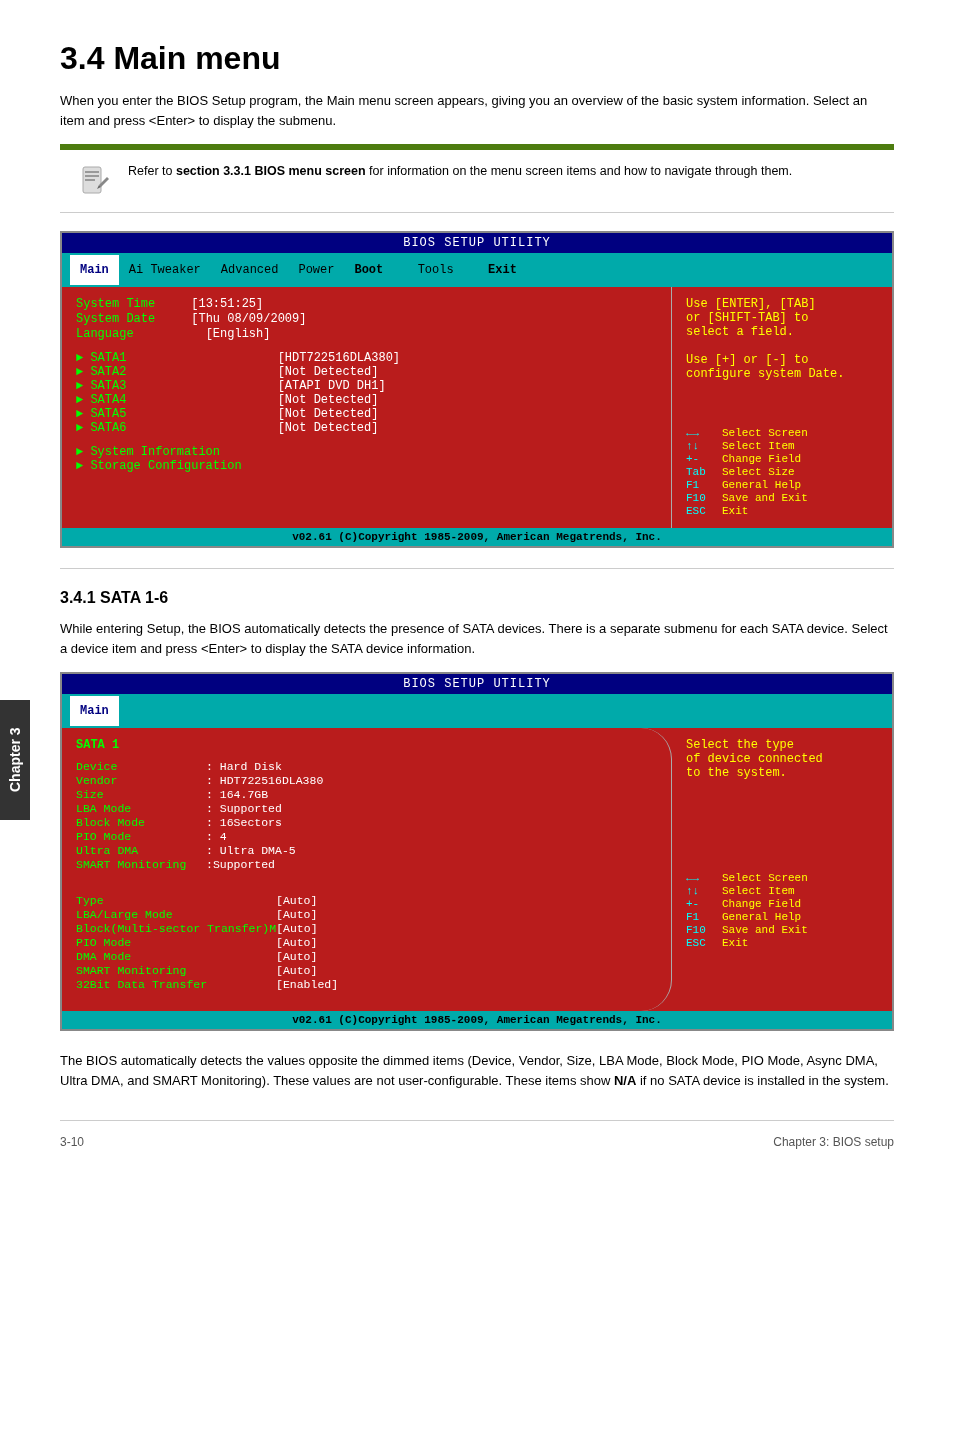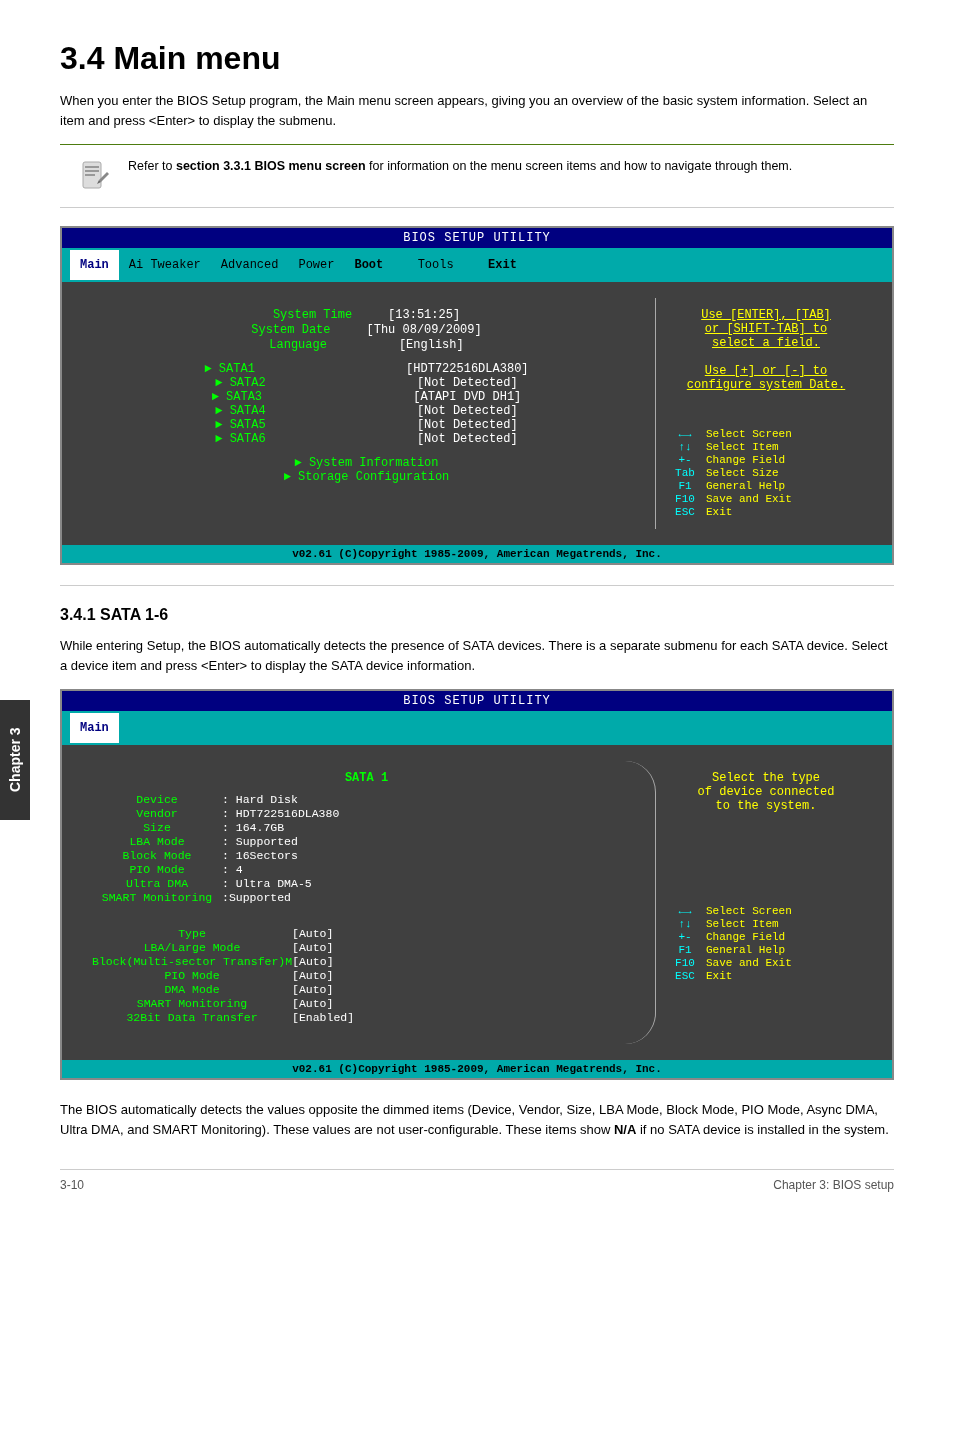--- a/index.html
+++ b/index.html
@@ -54,21 +54,21 @@
 
     p.body-text {
       font-size: 13px;
       line-height: 1.5;
       margin-bottom: 14px;
       color: #000000;
     }
 
     
     .note-box {
-      border-top: 1px solid #4d7c0f;
+      border-top: 6px solid #4d7c0f;
       border-bottom: 1px solid #ccc;
       padding: 12px 16px;
       display: flex;
       align-items: flex-start;
       gap: 14px;
       margin-bottom: 18px;
     }
 
     .note-icon {
       width: 38px;
@@ -88,21 +88,21 @@
       font-size: 12.5px;
       line-height: 1.5;
     }
 
     .note-text strong {
       font-weight: bold;
     }
 
     
     .bios-screen {
-      background: #404040;
+      background: #b91c1c;
       color: #fff;
       font-family: 'Courier New', monospace;
       font-size: 12px;
       margin-bottom: 20px;
       border: 2px solid #888;
       width: 100%;
     }
 
     .bios-header-bar {
       background: #000080;
@@ -135,23 +135,22 @@
       color: #000080;
       font-weight: bold;
     }
 
     .bios-menu-item.highlight {
       font-weight: bold;
     }
 
     .bios-body {
       display: flex;
-      padding: 16px;
+      padding: 0;
       min-height: 220px;
-      text-align: center;
     }
 
     .bios-left {
       flex: 1;
       padding: 10px 14px;
       border-right: 1px solid #aaa;
       font-family: 'Courier New', monospace;
       font-size: 12px;
       color: #fff;
     }
@@ -252,21 +251,21 @@
     }
 
     .sata-config-value {
       color: #fff;
     }
 
     .page-footer {
       display: flex;
       justify-content: space-between;
       margin-top: 30px;
-      padding-top: 8px;
+      padding-top: 14px;
       border-top: 1px solid #ccc;
       font-size: 12px;
       color: #555;
     }
 
     .bold-text {
       font-weight: bold;
     }
 
     hr.divider {
@@ -352,21 +351,21 @@
         <div class="bios-group">
           <div class="bios-submenu-item">
             <span>►</span> System Information
           </div>
           <div class="bios-submenu-item">
             <span>►</span> Storage Configuration
           </div>
         </div>
       </div>
       <div class="bios-right">
-        <div style="color:#ffff00; text-decoration:underline;">
+        <div style="color:#ffff00; margin-bottom:10px;">
           <div>Use [ENTER], [TAB]</div>
           <div>or [SHIFT-TAB] to</div>
           <div>select a field.</div>
           <br>
           <div>Use [+] or [-] to</div>
           <div>configure system Date.</div>
         </div>
         <br><br>
         <div class="legend">
           <div class="bios-legend-row">

